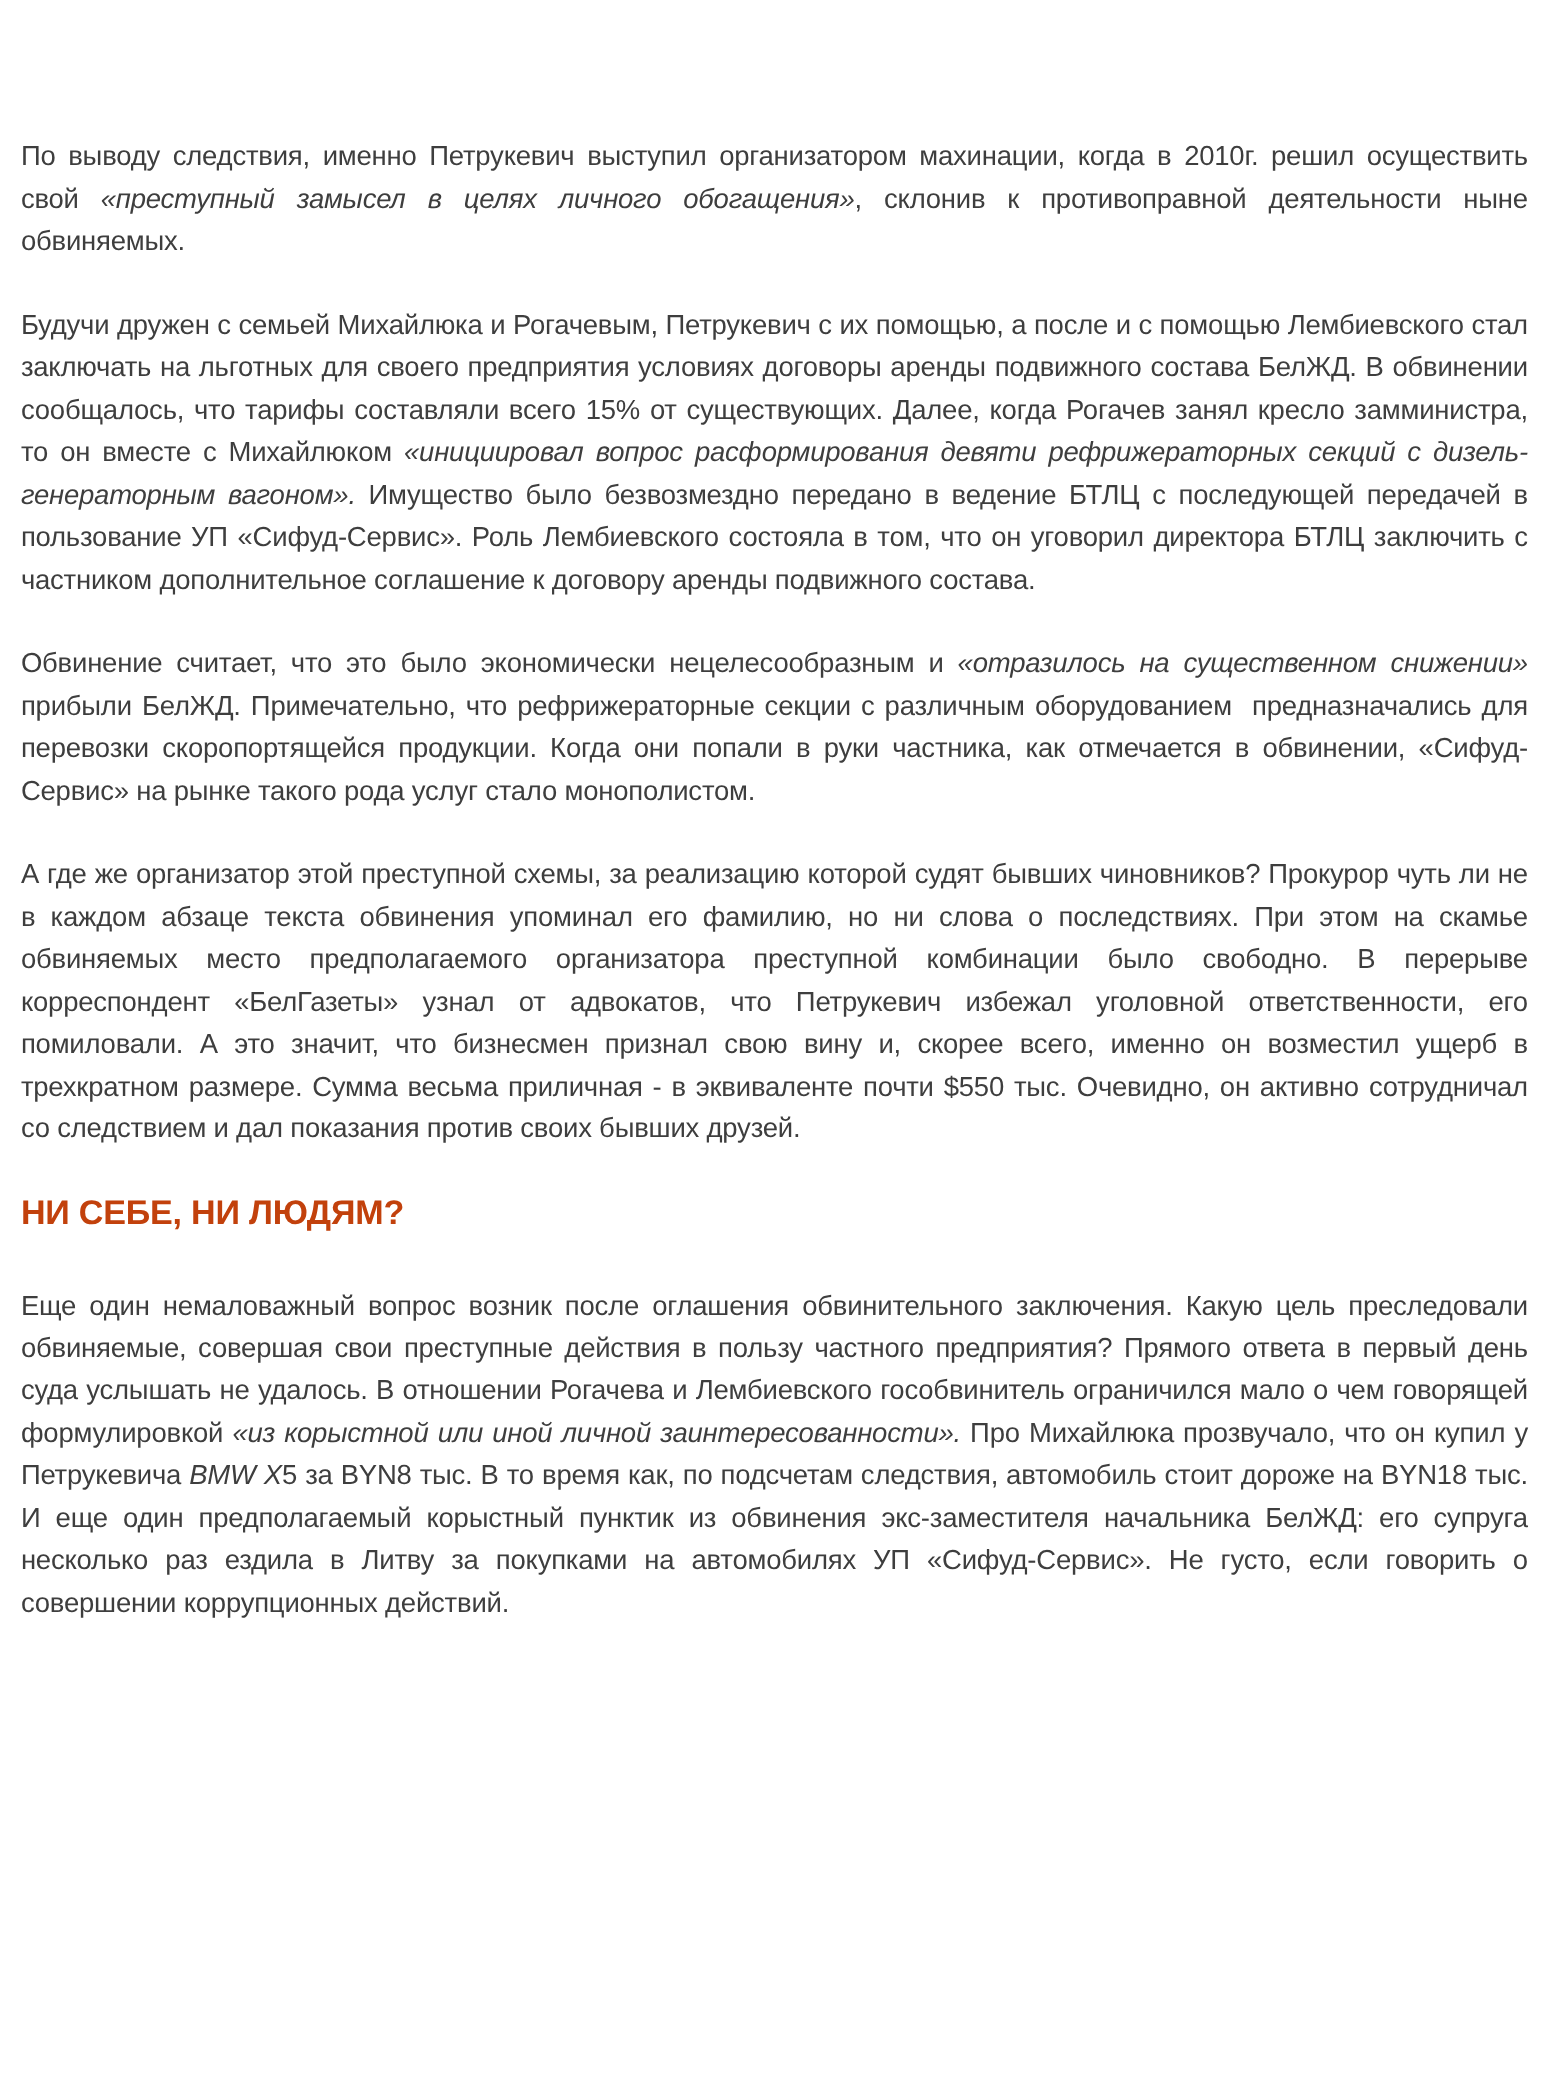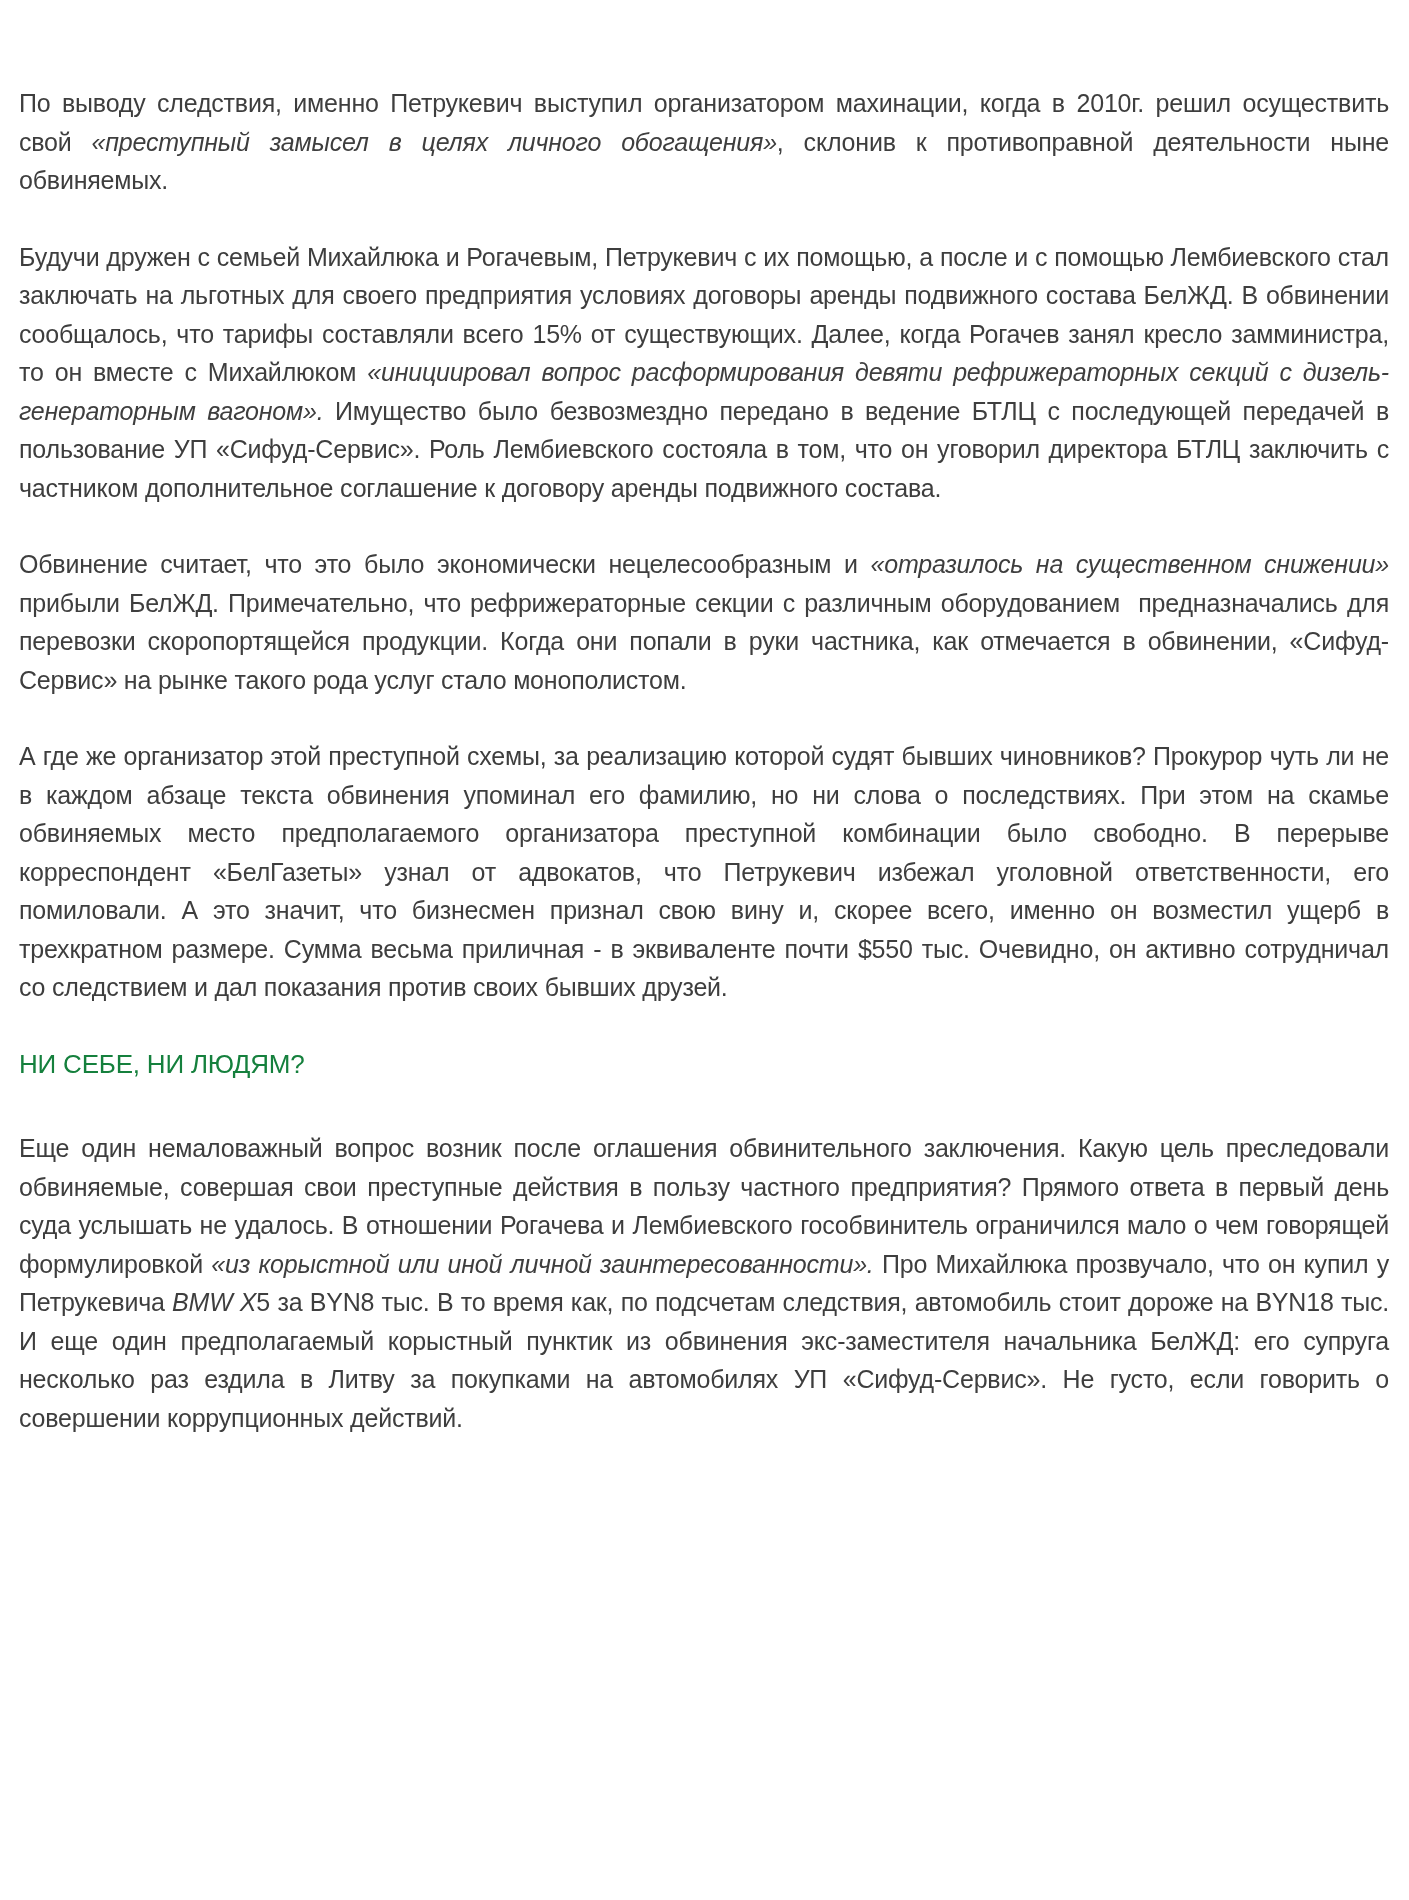--- a/index.html
+++ b/index.html
@@ -14,31 +14,32 @@
     font-family: "Liberation Sans", "DejaVu Sans", sans-serif;
     color: #3e3e3e;
   }
   .article {
     box-sizing: border-box;
     width: 100%;
     padding: 84px 20px 60px 19px;
     font-size: 25px;
     line-height: 38.5px;
     letter-spacing: -0.2px;
+    margin-top: 39px;
   }
   .article p {
     margin: 0 0 38px 0;
     text-align: justify;
   }
   .article p span { white-space: pre-wrap; }
   .it { font-style: italic; }
   .section-heading {
-    font-size: 26px;
-    font-weight: normal;
-    color: #15803d;
+    font-size: 31px;
+    font-weight: bold;
+    color: #c2410c;
     margin: 0 0 46px 0;
     text-align: left;
     letter-spacing: -0.2px;
   }
 </style>
 </head>
 <body>
 
 <article class="article">
   <p><span>По выводу следствия, именно Петрукевич выступил организатором махинации, когда в 2010г. решил осуществить свой </span><span class="it">«преступный замысел в целях личного обогащения»</span><span>, склонив к противоправной деятельности ныне обвиняемых.</span></p>

